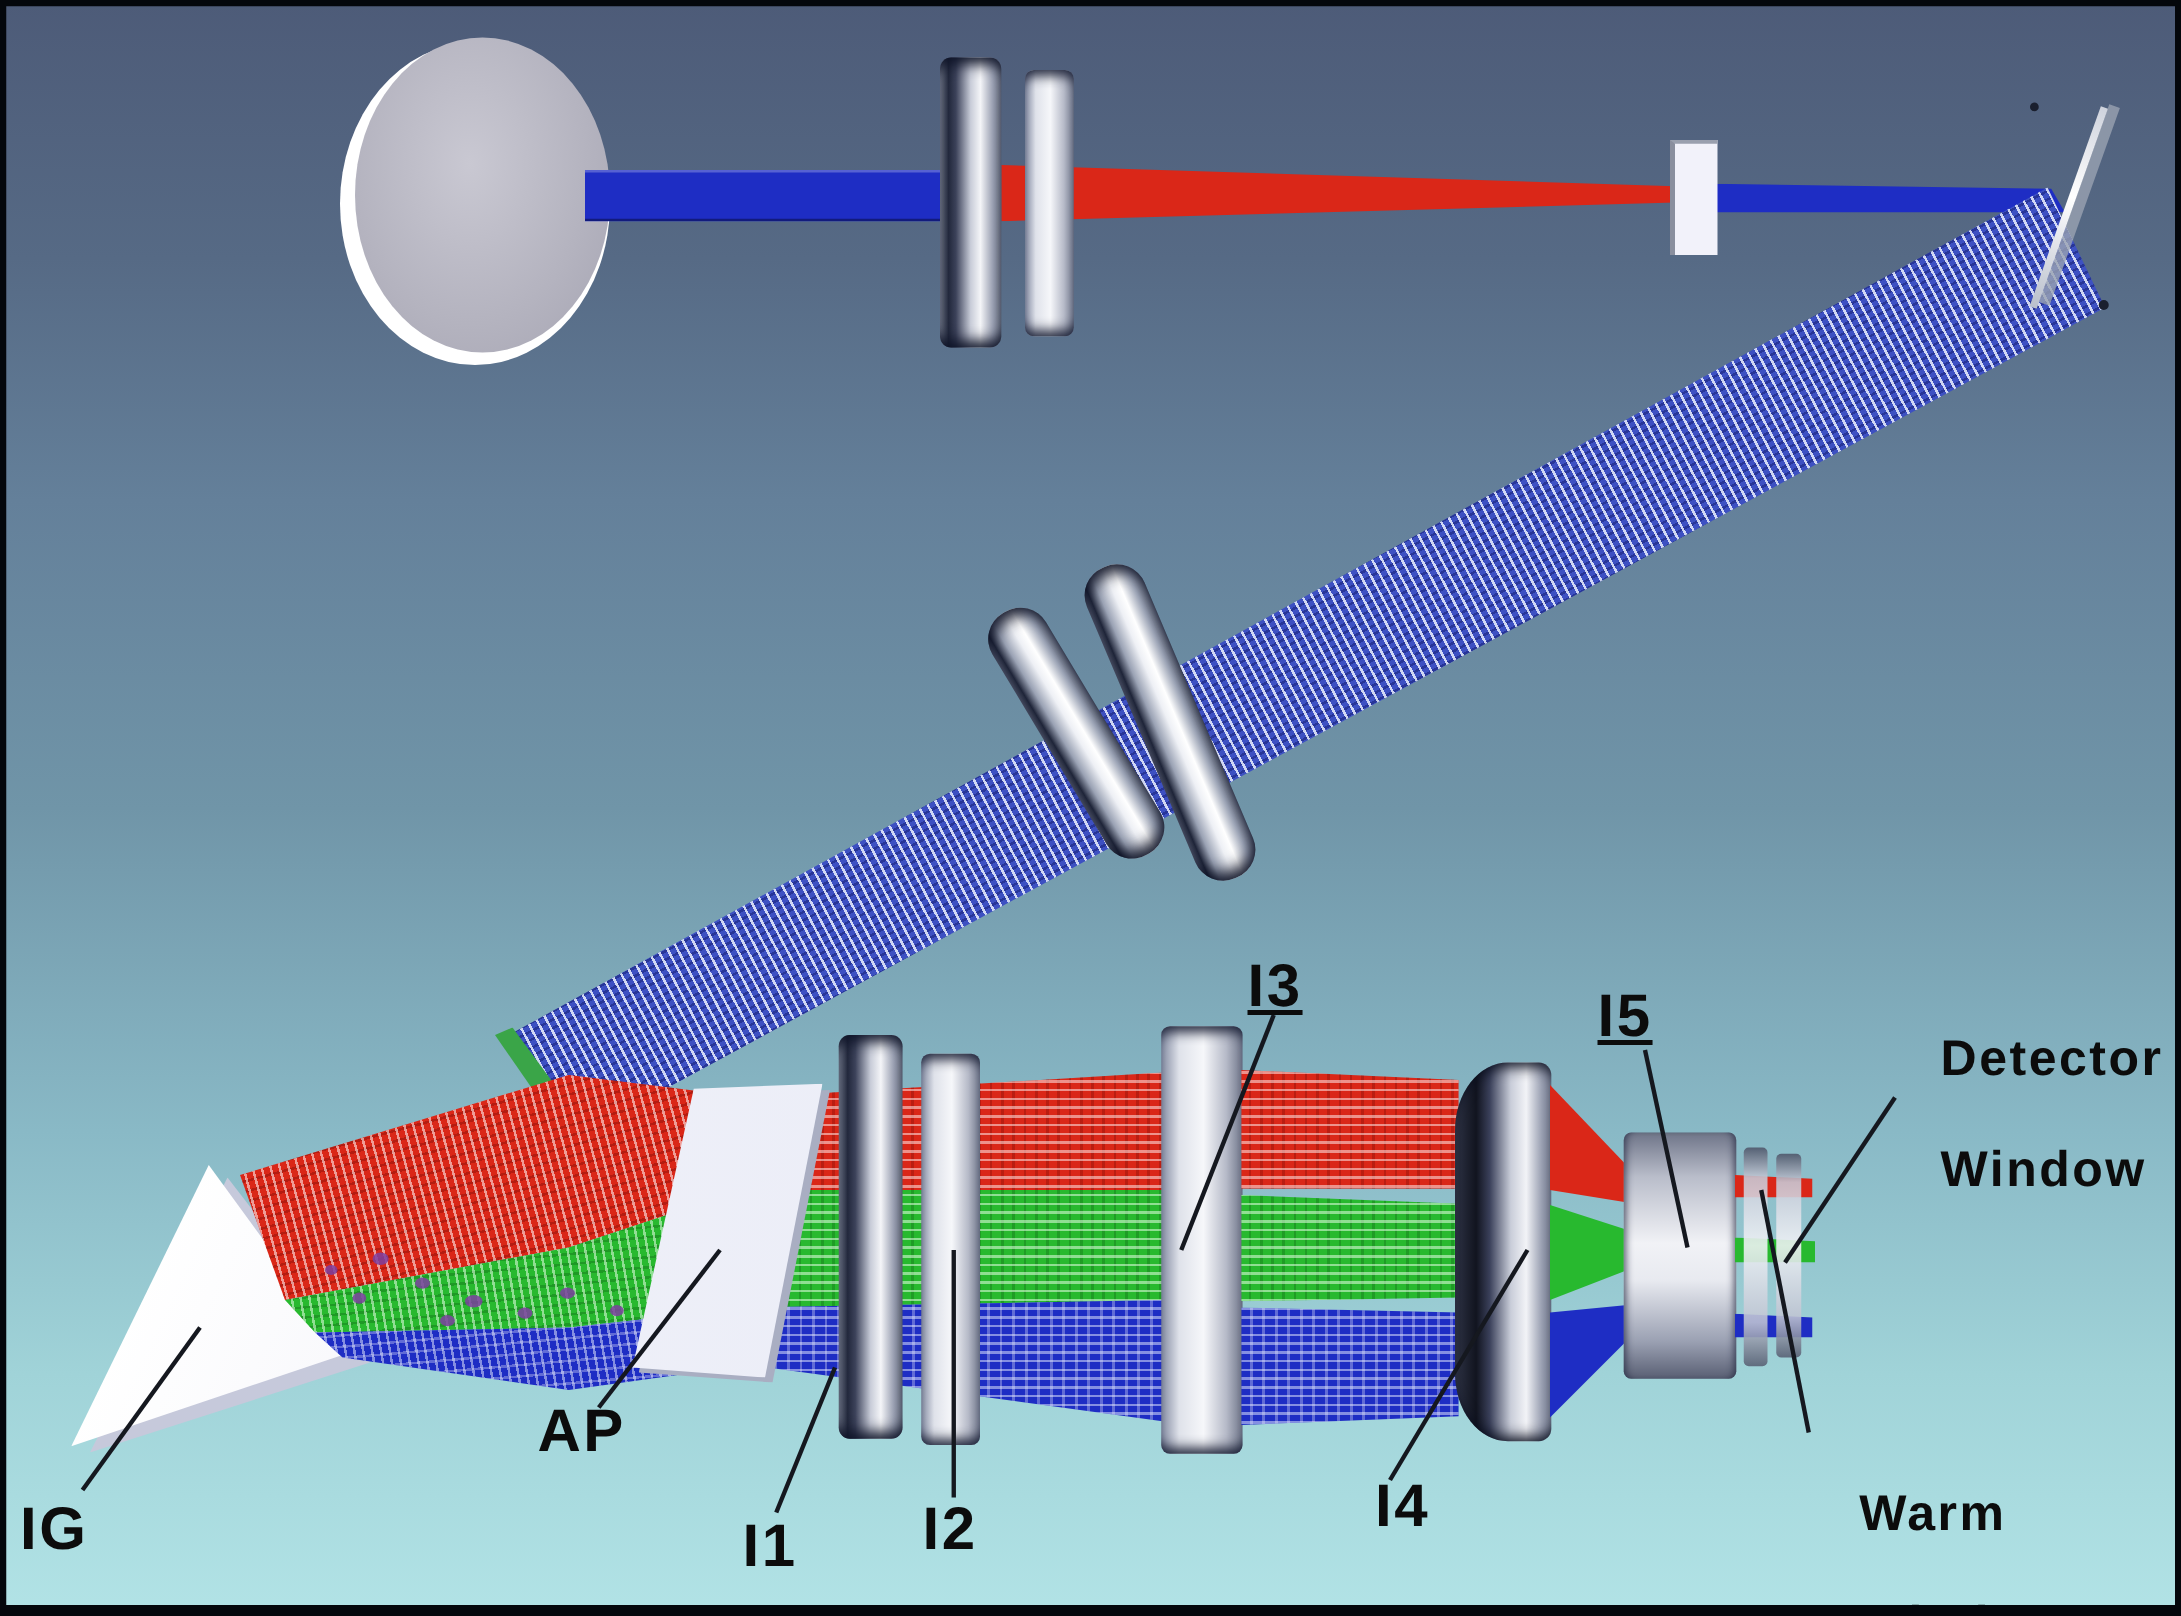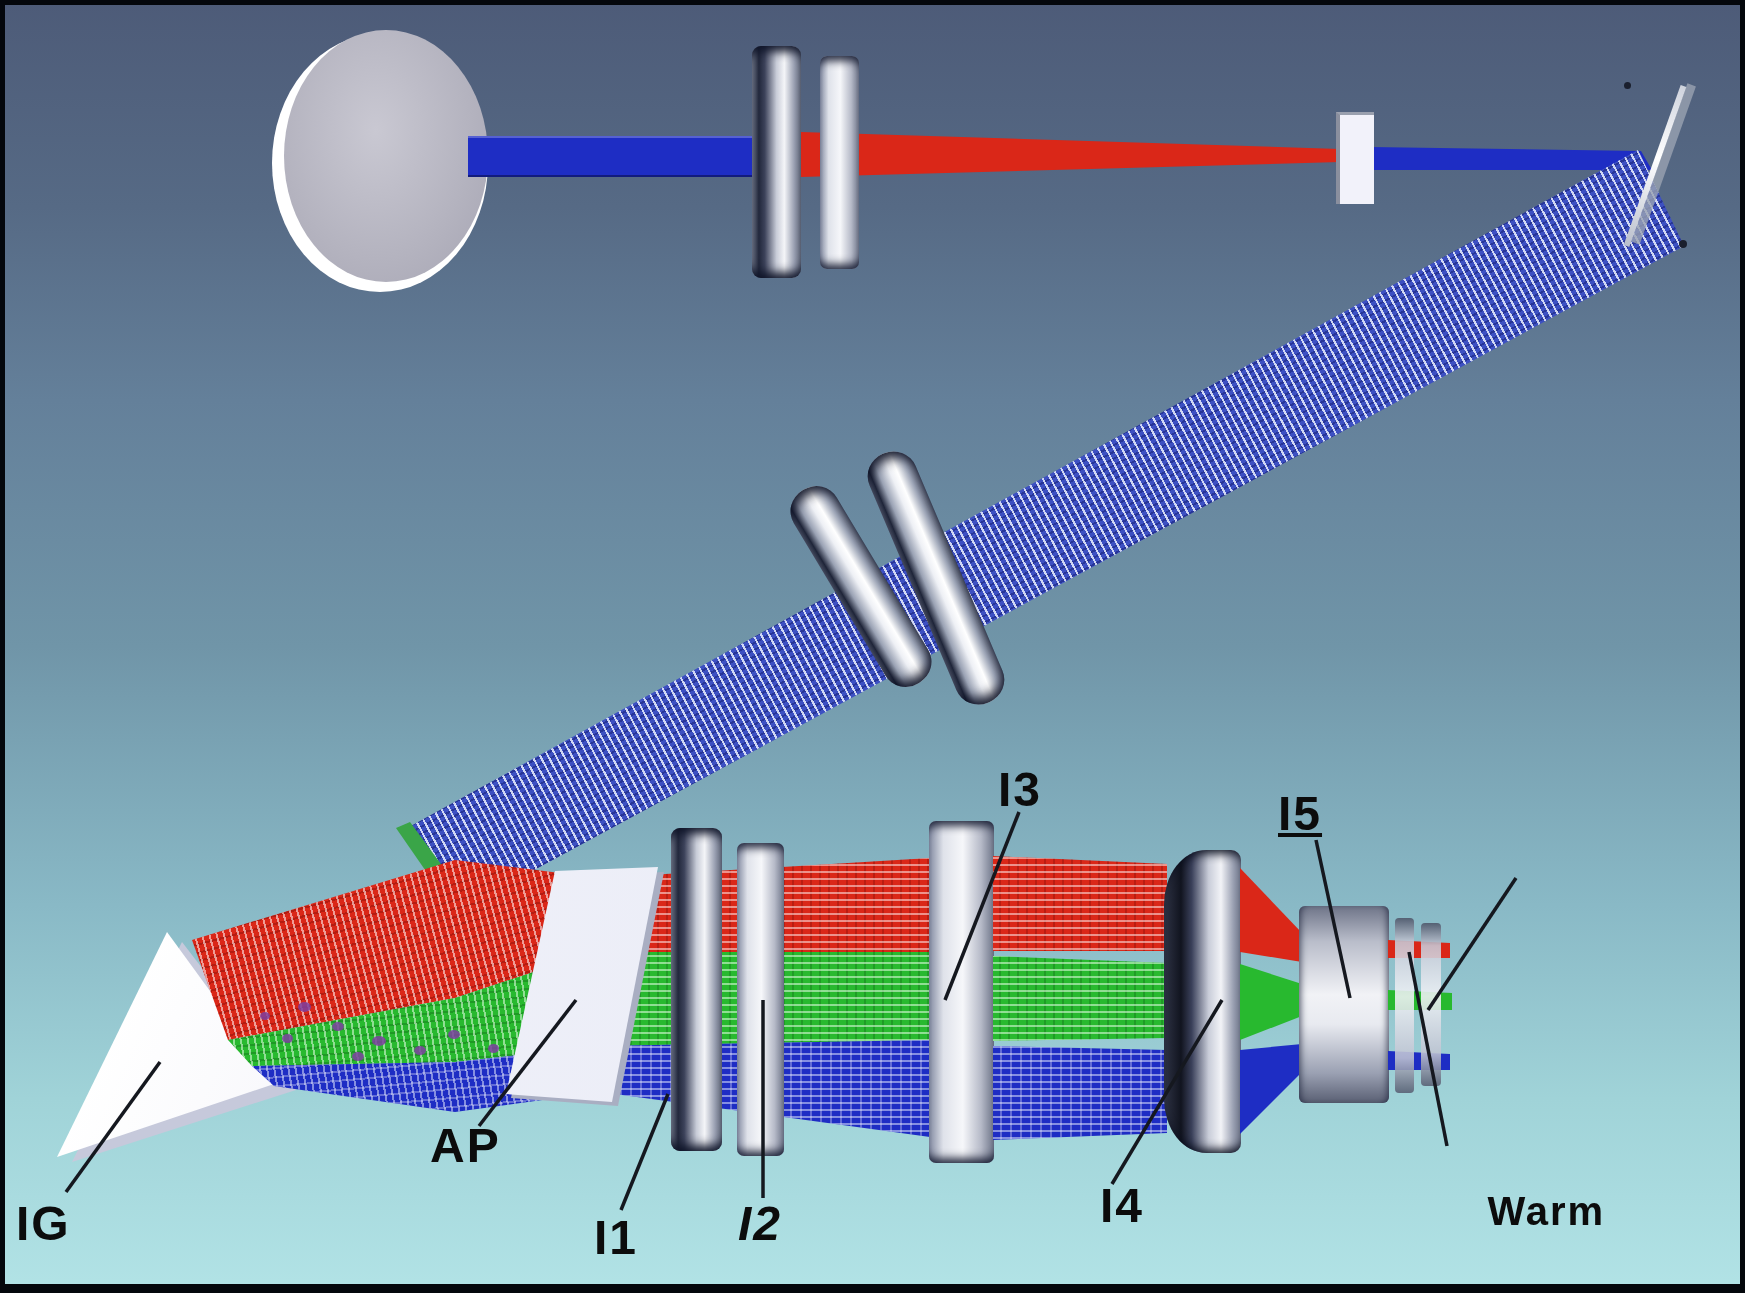--- a/index.html
+++ b/index.html
@@ -151,23 +151,27 @@
     <line x1="1019" y1="812" x2="945" y2="1000" stroke="#15181f" stroke-width="3.5"></line>
     <line x1="1112" y1="1184" x2="1222" y2="1000" stroke="#15181f" stroke-width="3.5"></line>
     <line x1="1316" y1="840" x2="1350" y2="998" stroke="#15181f" stroke-width="3.5"></line>
     <line x1="1516" y1="878" x2="1428" y2="1010" stroke="#15181f" stroke-width="3.5"></line>
     <line x1="1447" y1="1146" x2="1409" y2="952" stroke="#15181f" stroke-width="3.5"></line>
   </svg>
 
   <div class="lbl" style="left:16px;top:1196px;">IG</div>
   <div class="lbl" style="left:430px;top:1118px;">AP</div>
   <div class="lbl" style="left:594px;top:1210px;">I1</div>
-  <div class="lbl" style="left:738px;top:1196px;font-style:italic;">I2</div>
-  <div class="lbl" style="left:998px;top:762px;">I3</div>
+  <div class="lbl" style="left:738px;top:1196px;">I2</div>
+  <div class="lbl" style="left:998px;top:762px;text-decoration:underline;">I3</div>
   <div class="lbl" style="left:1100px;top:1178px;">I4</div>
   <div class="lbl" style="left:1278px;top:786px;text-decoration:underline;">I5</div>
+  <div class="lbl2" style="left:1500px;top:780px;">
+    <span>Detector</span><br>
+    <span>Window</span>
+  </div>
   <div class="lbl2" style="left:1435px;top:1144px;">
     <span>Warm</span><br>
     <span>Window</span>
   </div>
 
   <div id="frame"></div>
 </div>
 
 </body></html>

